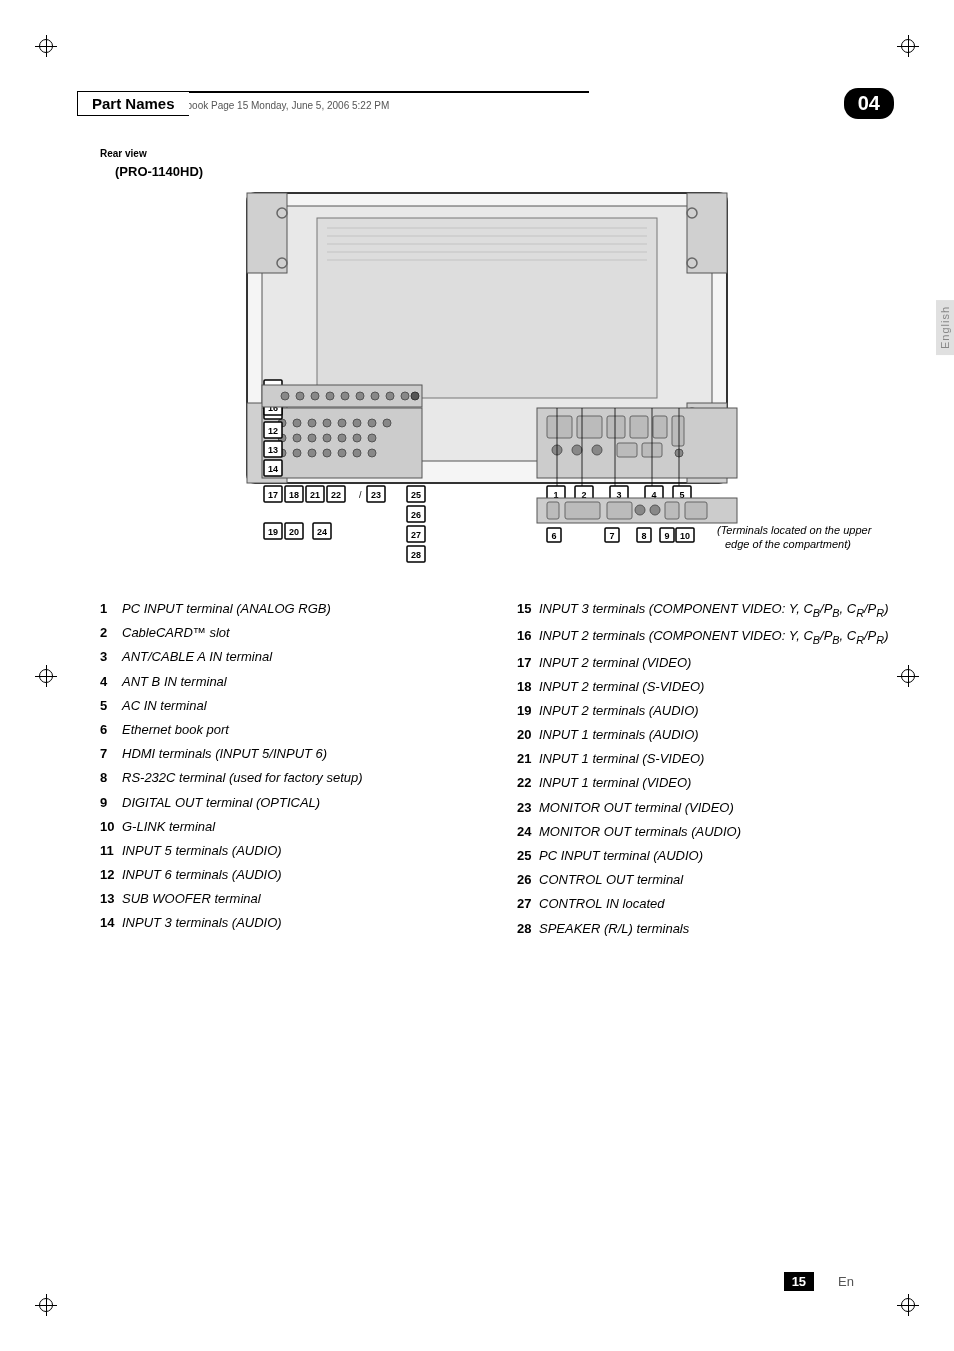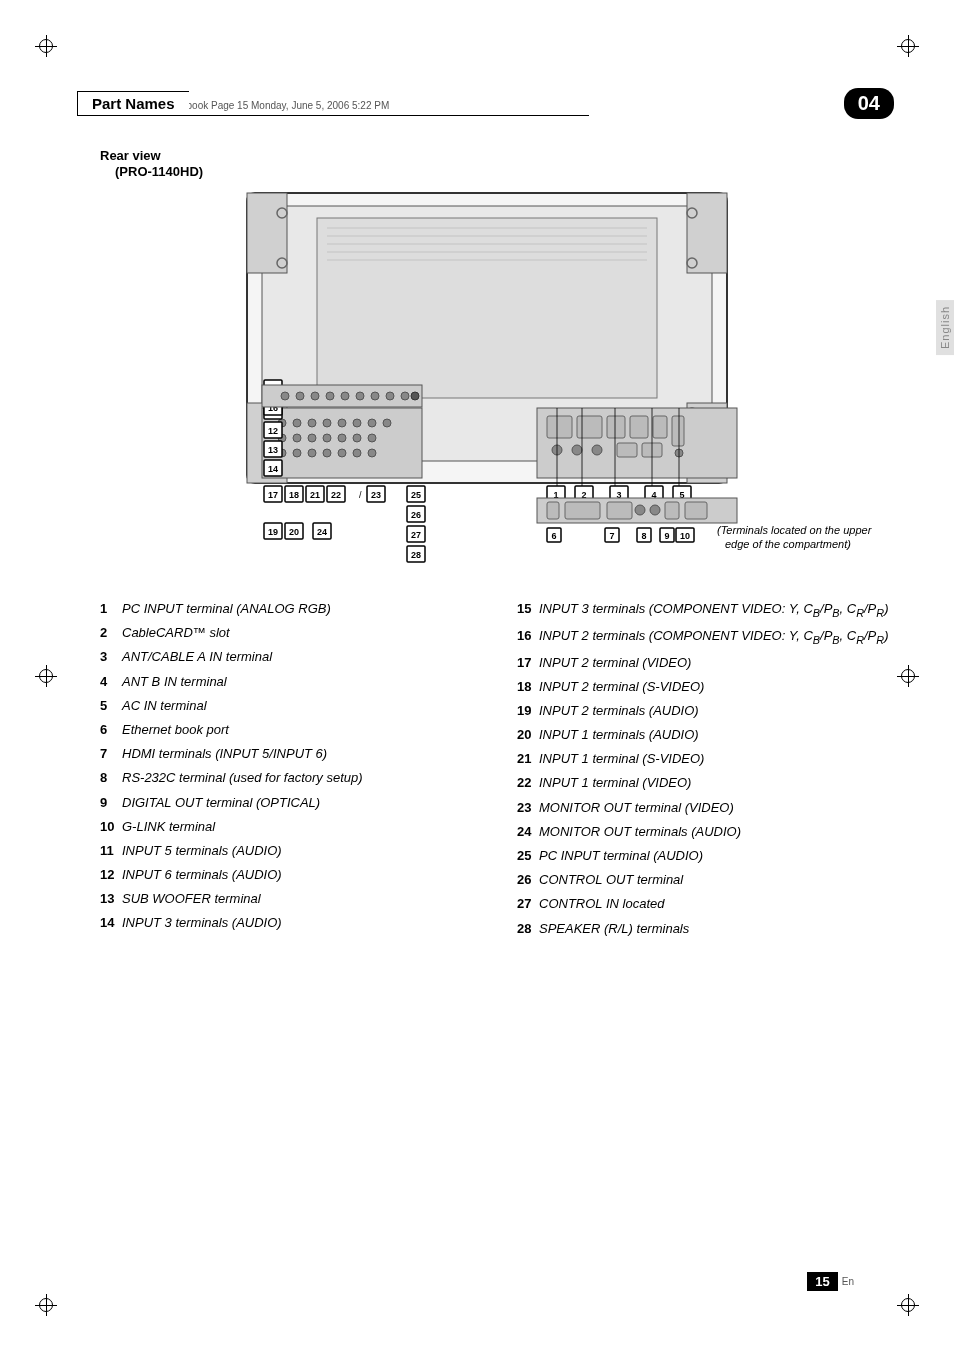--- a/index.html
+++ b/index.html
@@ -19,21 +19,21 @@
       position: absolute;
       top: 88px;
       left: 60px;
       right: 60px;
       display: flex;
       align-items: center;
       justify-content: space-between;
     }
     .page-title-box {
       display: flex;
-      align-items: flex-end;
+      align-items: flex-start;
       gap: 0;
       padding-left: 17px;
     }
     .page-title-box .title-tab {
       border: 1.5px solid #000;
       padding: 3px 14px;
       font-size: 15px;
       font-weight: bold;
       background: #fff;
       border-right: none;
@@ -60,21 +60,21 @@
       left: 100px;
       font-size: 10px;
       color: #555;
     }
 
     
     .section-label {
       position: absolute;
       top: 148px;
       left: 100px;
-      font-size: 13px;
+      font-size: 10px;
       font-weight: bold;
     }
     .section-sublabel {
       position: absolute;
       top: 164px;
       left: 115px;
       font-size: 13px;
       font-weight: bold;
     }
 
@@ -141,22 +141,23 @@
       gap: 4px;
     }
     .page-num-footer .num-box {
       background: #000;
       color: #fff;
       font-size: 13px;
       font-weight: bold;
       padding: 2px 8px;
     }
     .page-num-footer .en-label {
-      font-size: 10px;
+      font-size: 13px;
       color: #555;
+      margin-left: 20px;
     }
 
     
     .reg-tl { position: absolute; top: 35px; left: 35px; }
     .reg-tr { position: absolute; top: 35px; right: 35px; }
     .reg-bl { position: absolute; bottom: 35px; left: 35px; }
     .reg-br { position: absolute; bottom: 35px; right: 35px; }
     .reg-ml { position: absolute; top: 50%; left: 35px; transform: translateY(-50%); }
     .reg-mr { position: absolute; top: 50%; right: 35px; transform: translateY(-50%); }
 

